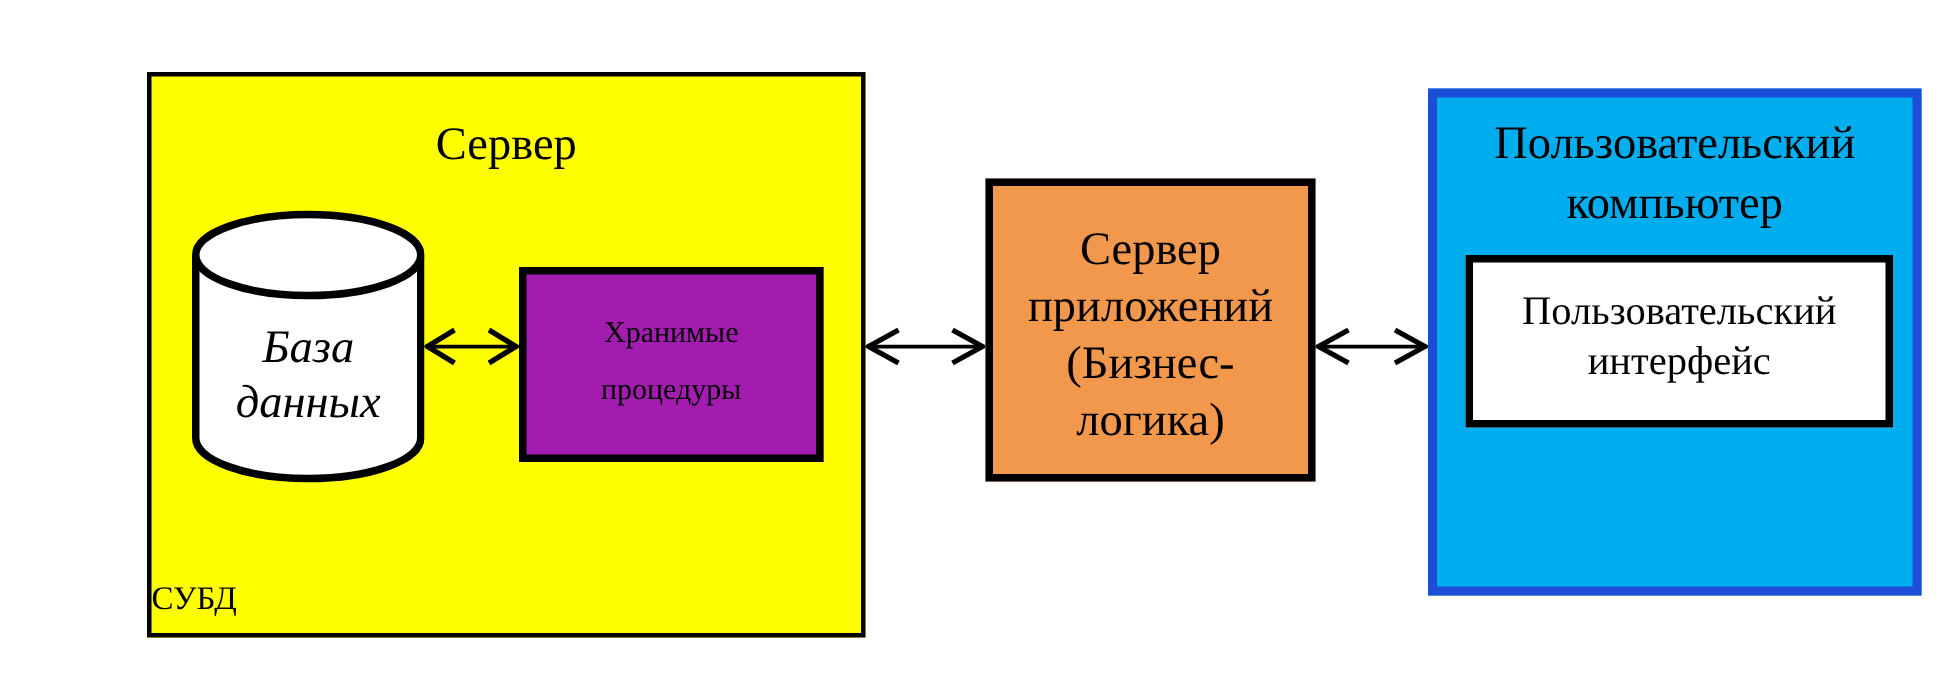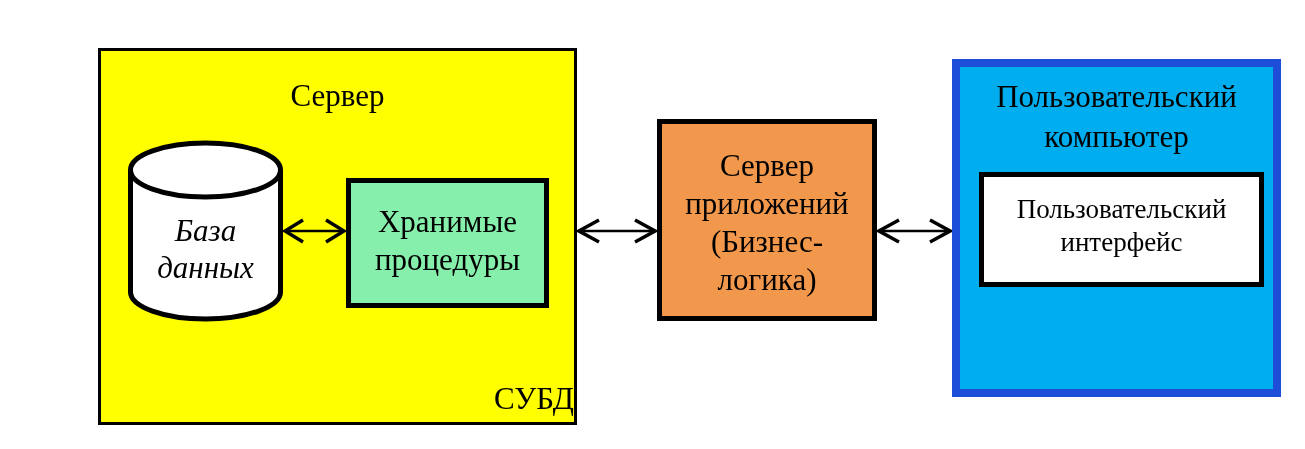--- a/index.html
+++ b/index.html
@@ -31,22 +31,22 @@
   .server-title {
     position: absolute;
     left: 0; right: 0; top: 26px;
     text-align: center;
     font-size: 31px;
     line-height: 38px;
   }
   .server-footer {
     position: absolute;
     left: 0; right: 0; bottom: 4px;
-    text-align: right;
-    font-size: 31px;
+    text-align: left;
+    font-size: 22px;
     line-height: 38px;
   }
   .cylinder-svg {
     position: absolute;
     left: 27px; top: 89px;
     width: 155px; height: 182px;
   }
   .db-label {
     position: absolute;
     left: 27px; top: 89px;
@@ -58,28 +58,28 @@
     justify-content: center;
     text-align: center;
     font-size: 31px;
     line-height: 37px;
     font-style: italic;
   }
   .sp-box {
     position: absolute;
     left: 245px; top: 127px;
     width: 203px; height: 130px;
-    background: #86efac;
+    background: #a21caf;
     border: 5px solid #000000;
     box-sizing: border-box;
     display: flex;
     align-items: center;
     justify-content: center;
     text-align: center;
-    font-size: 31px;
+    font-size: 20px;
     line-height: 38px;
     padding-bottom: 4px;
   }
 
   
   .app-box {
     position: absolute;
     left: 629px; top: 119px;
     width: 220px; height: 202px;
     background: #F2984C;
@@ -93,21 +93,21 @@
     line-height: 38px;
     padding-top: 6px;
   }
 
   
   .client-box {
     position: absolute;
     left: 924px; top: 59px;
     width: 329px; height: 338px;
     background: #00AEEF;
-    border: 8px solid #1d4ed8;
+    border: 6px solid #1d4ed8;
     box-sizing: border-box;
   }
   .client-title {
     position: absolute;
     left: 0; right: 0; top: 10px;
     text-align: center;
     font-size: 31px;
     line-height: 40px;
   }
   .ui-box {

